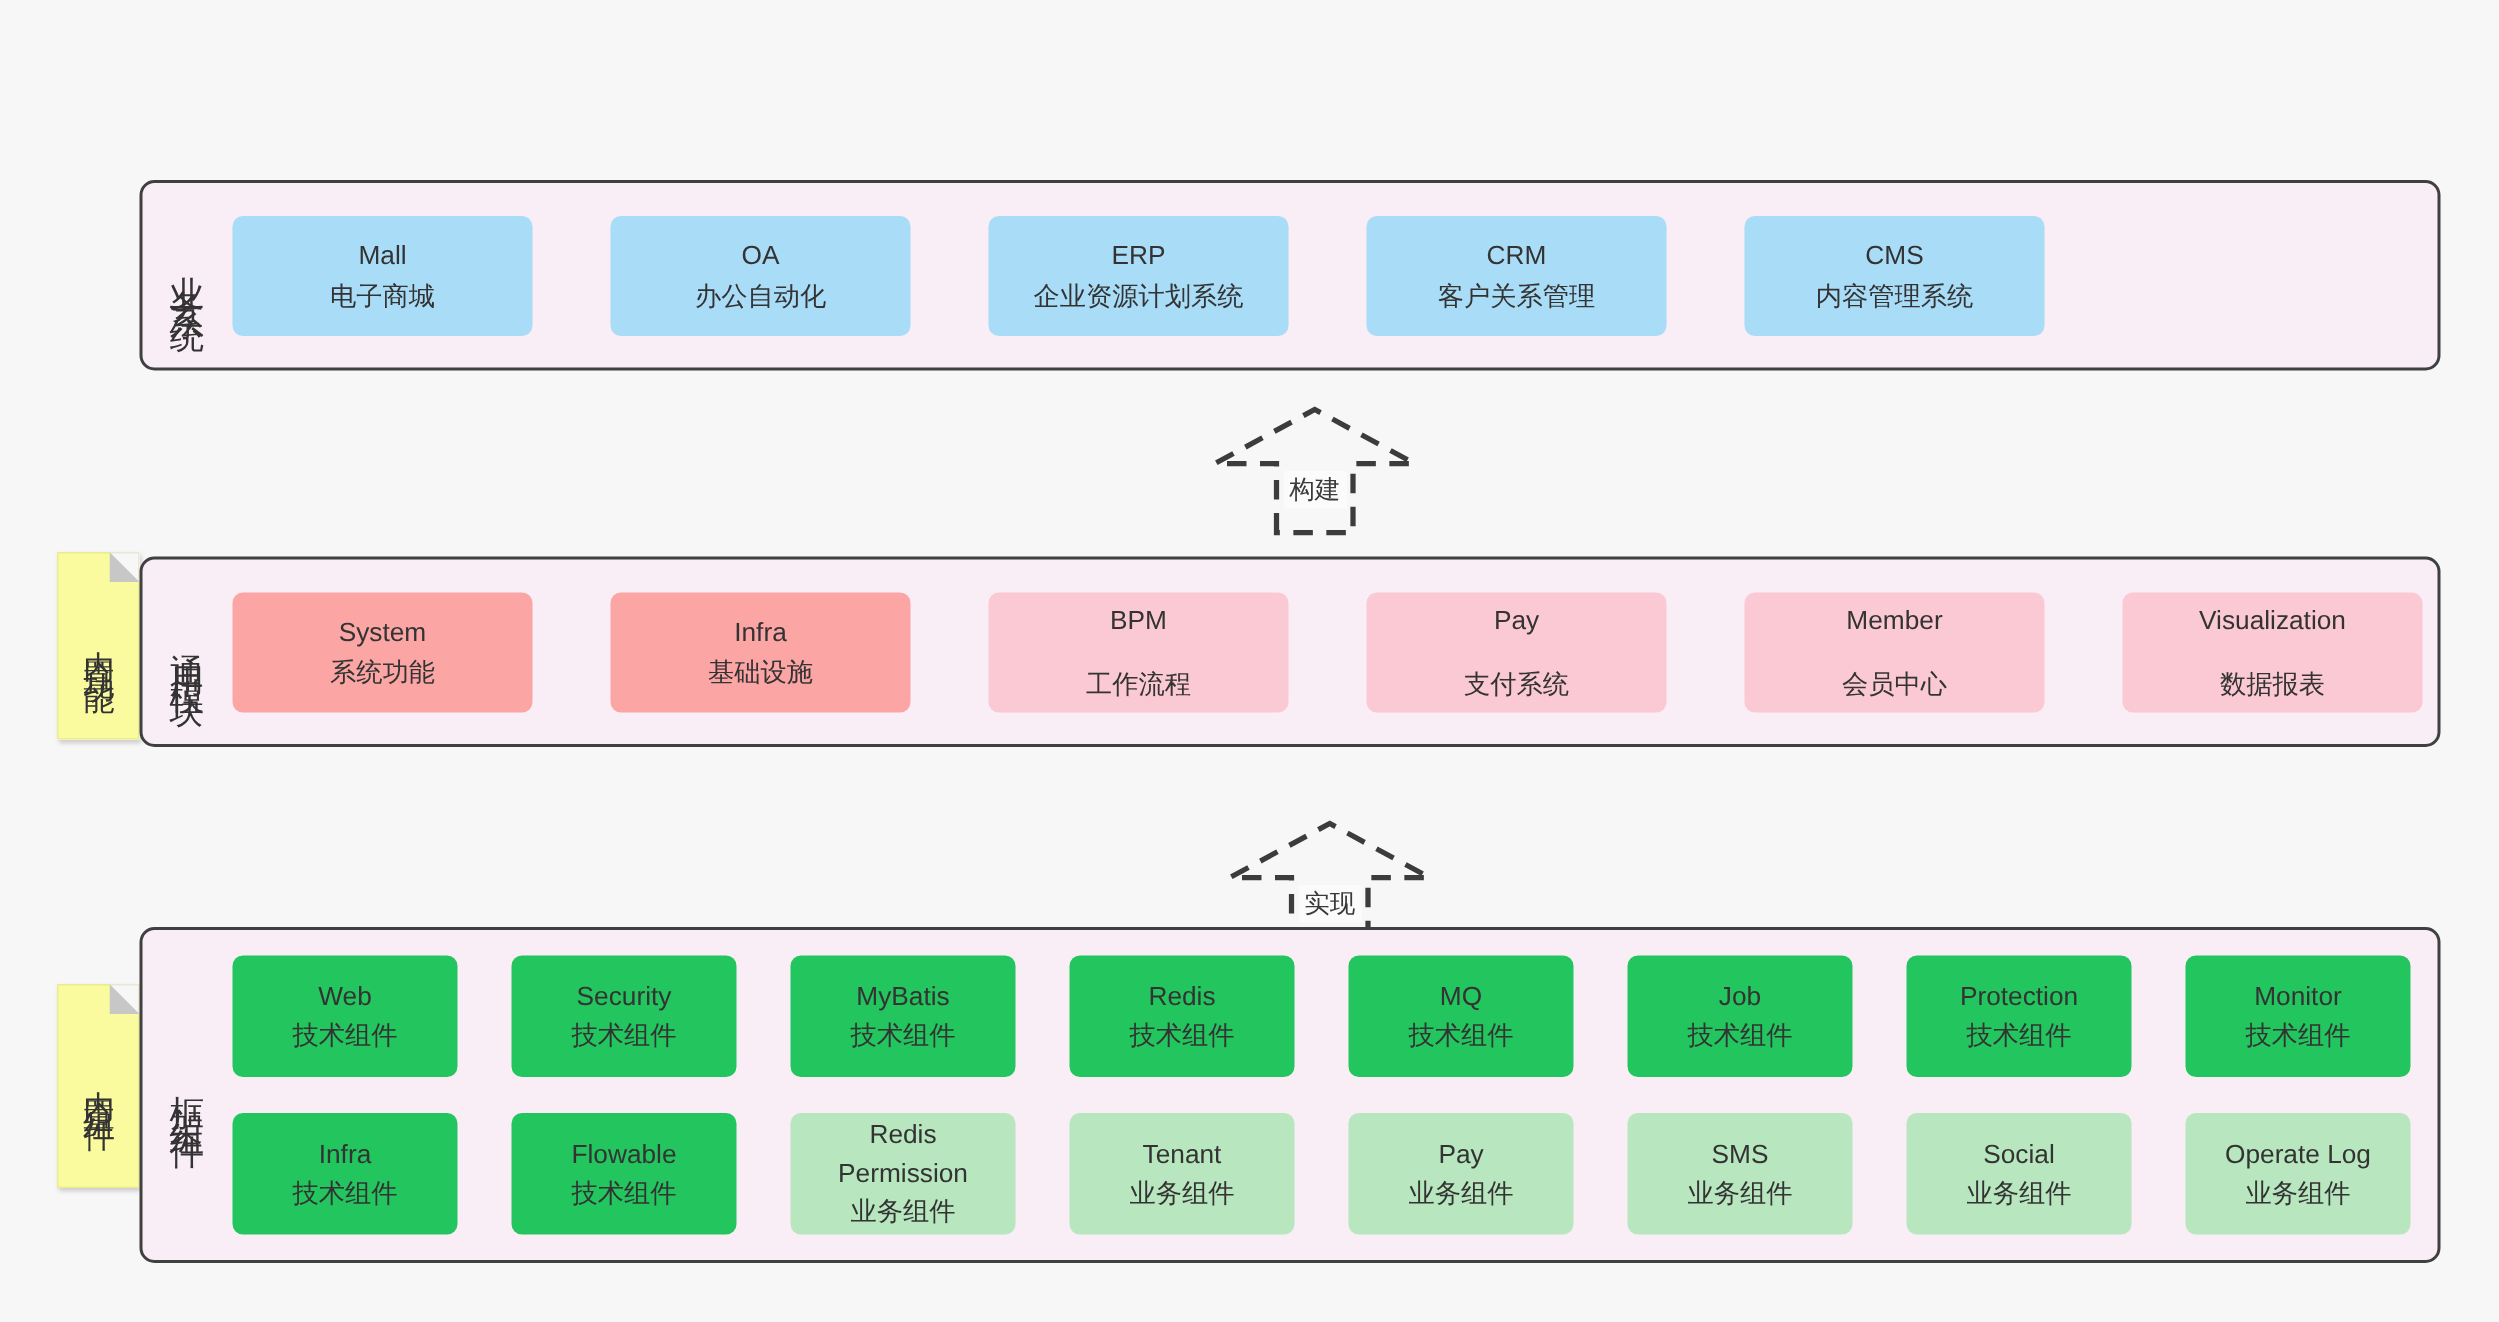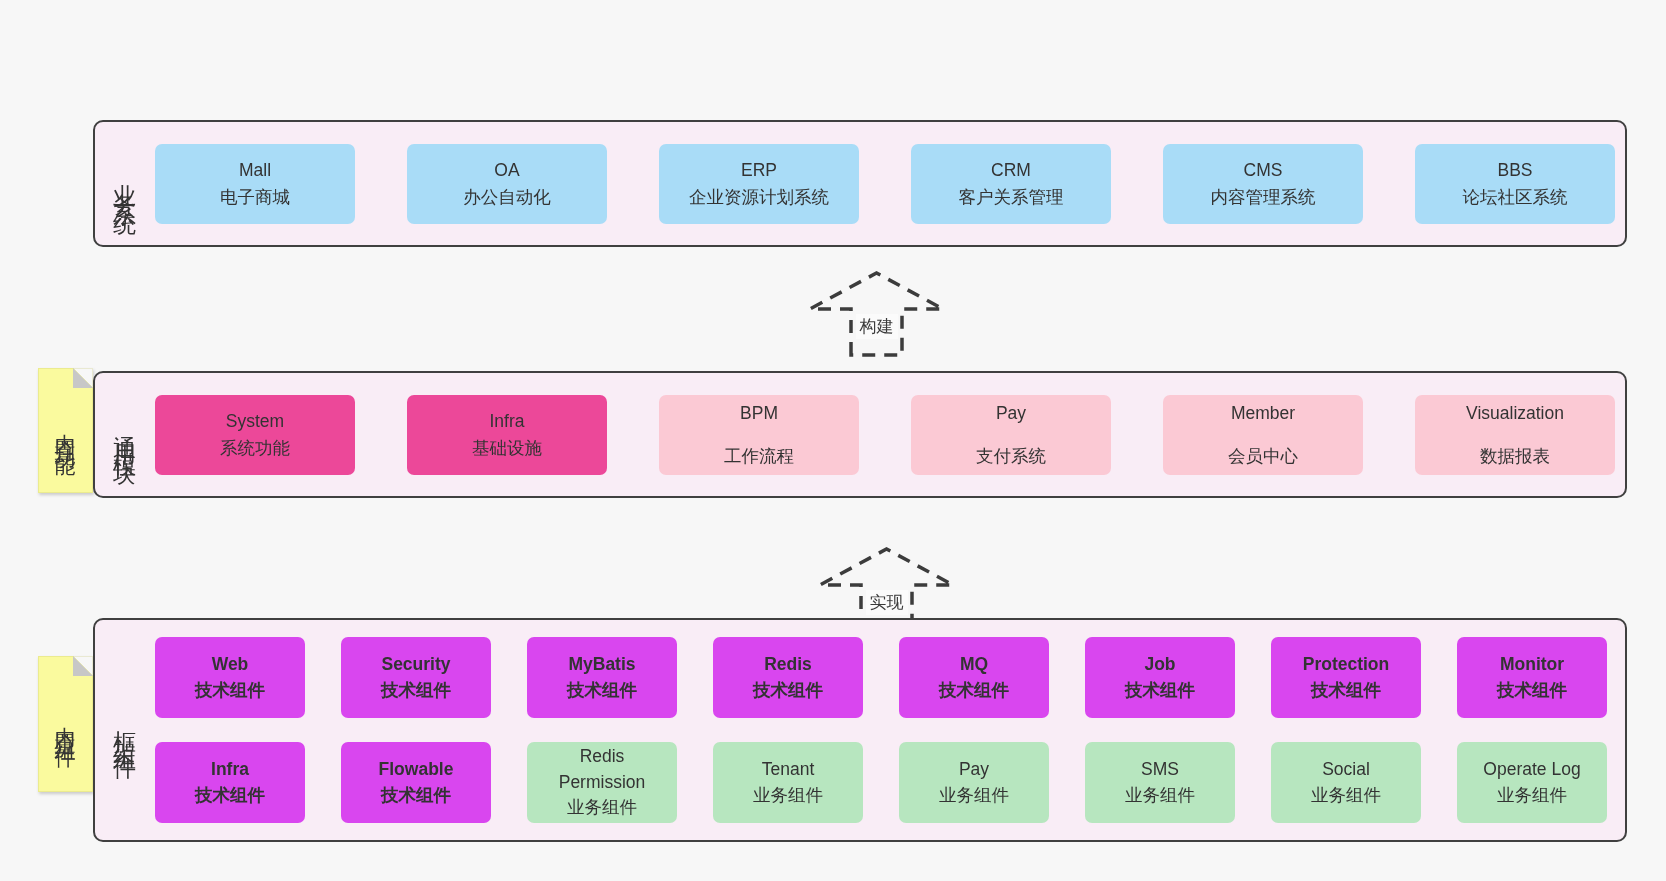--- a/index.html
+++ b/index.html
@@ -27,23 +27,23 @@
   .row8{display:flex;gap:36px;}
   
   .box{
     box-sizing:border-box;border-radius:7px;
     display:flex;flex-direction:column;justify-content:center;align-items:center;
     text-align:center;font-size:17.5px;line-height:1.5;color:#333;padding:16px 10px;
   }
   .box6{width:200px;height:80px;}
   .box8{width:150px;height:81px;line-height:1.45;}
   .blue{background:#a9dcf7;}
-  .red{background:#ec4899;}
+  .red{background:#fca5a5;}
   .pink{background:#fbc9d4;gap:16px;}
-  .green{background:#d946ef;font-weight:bold;}
+  .green{background:#22c55e;}
   .green-light{background:#b7e6bf;}
   .bn,.bd{display:block;}
   
   .note{
     position:absolute;left:38px;width:55px;
     background:linear-gradient(225deg,transparent 14px,#fafa9e 0);
     box-shadow:1px 2px 3px rgba(0,0,0,.18), inset 0 0 0 1px rgba(190,190,100,.25);
     display:flex;align-items:center;justify-content:center;
   }
   #note-modules{top:368px;height:125px;}
@@ -82,24 +82,20 @@
       <span class="bd">企业资源计划系统</span>
     </div>
     <div class="box box6 blue">
       <span class="bn">CRM</span>
       <span class="bd">客户关系管理</span>
     </div>
     <div class="box box6 blue">
       <span class="bn">CMS</span>
       <span class="bd">内容管理系统</span>
     </div>
-    <div class="box box6 blue">
-      <span class="bn">BBS</span>
-      <span class="bd">论坛社区系统</span>
-    </div>
   </div>
 </div>
 
 <div class="arrow" id="arrow-build">
   <svg viewBox="0 0 137 88">
     <polygon points="43,85 43,39 2,39 68.5,3 135,39 94,39 94,85" fill="none" stroke="#3c3c3c" stroke-width="3.5" stroke-dasharray="13 9" stroke-linejoin="miter"></polygon>
   </svg>
   <span class="arrow-label">构建</span>
 </div>
 

